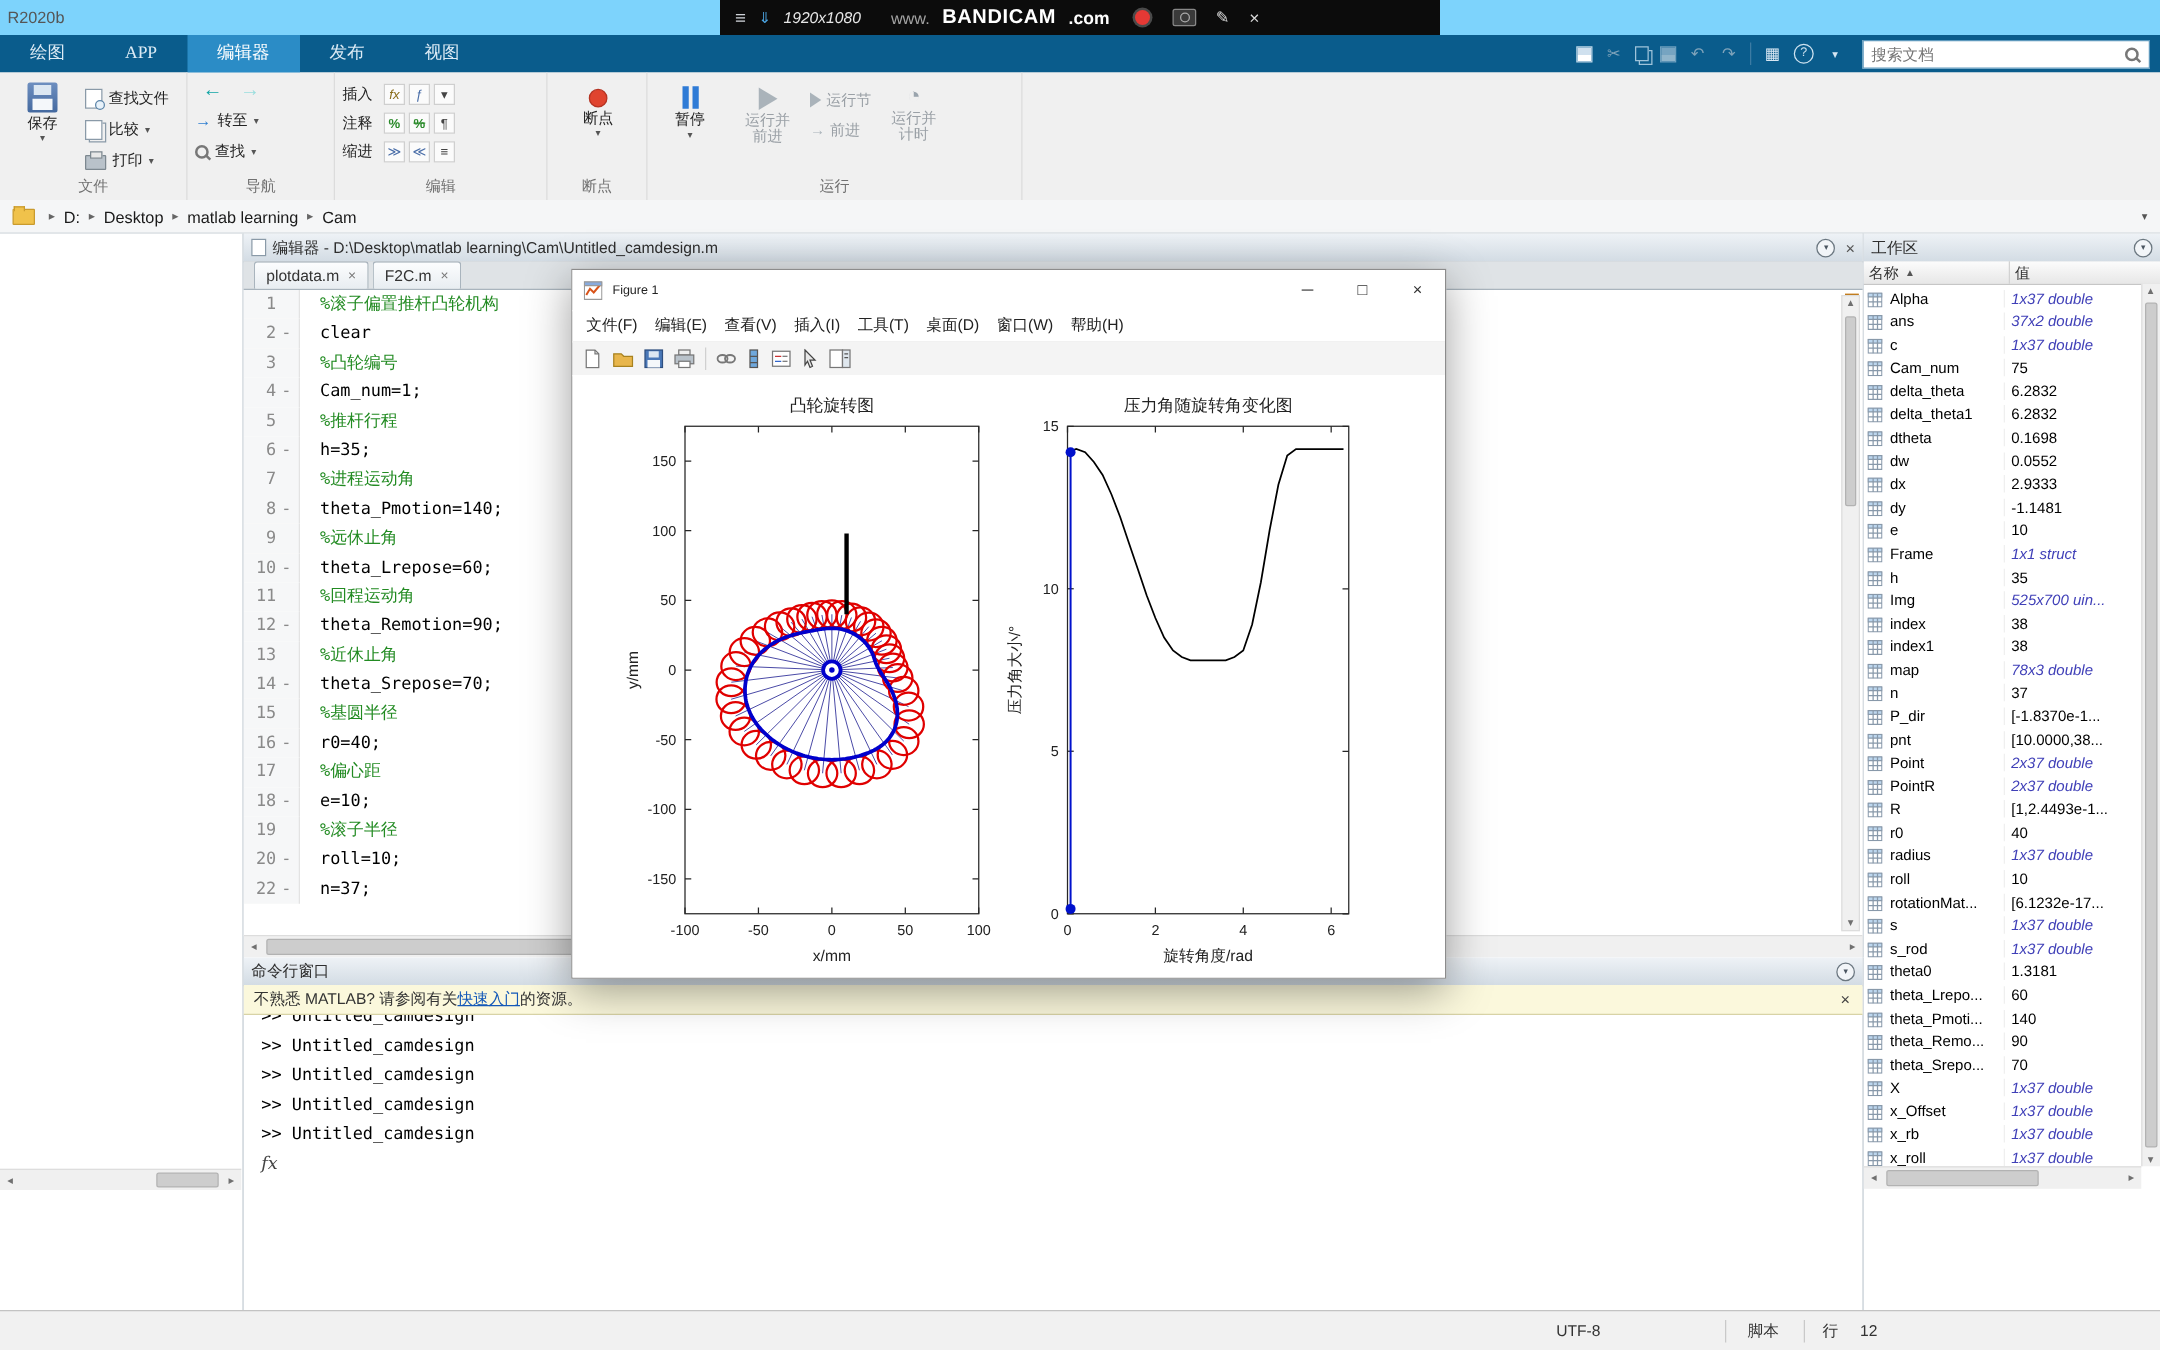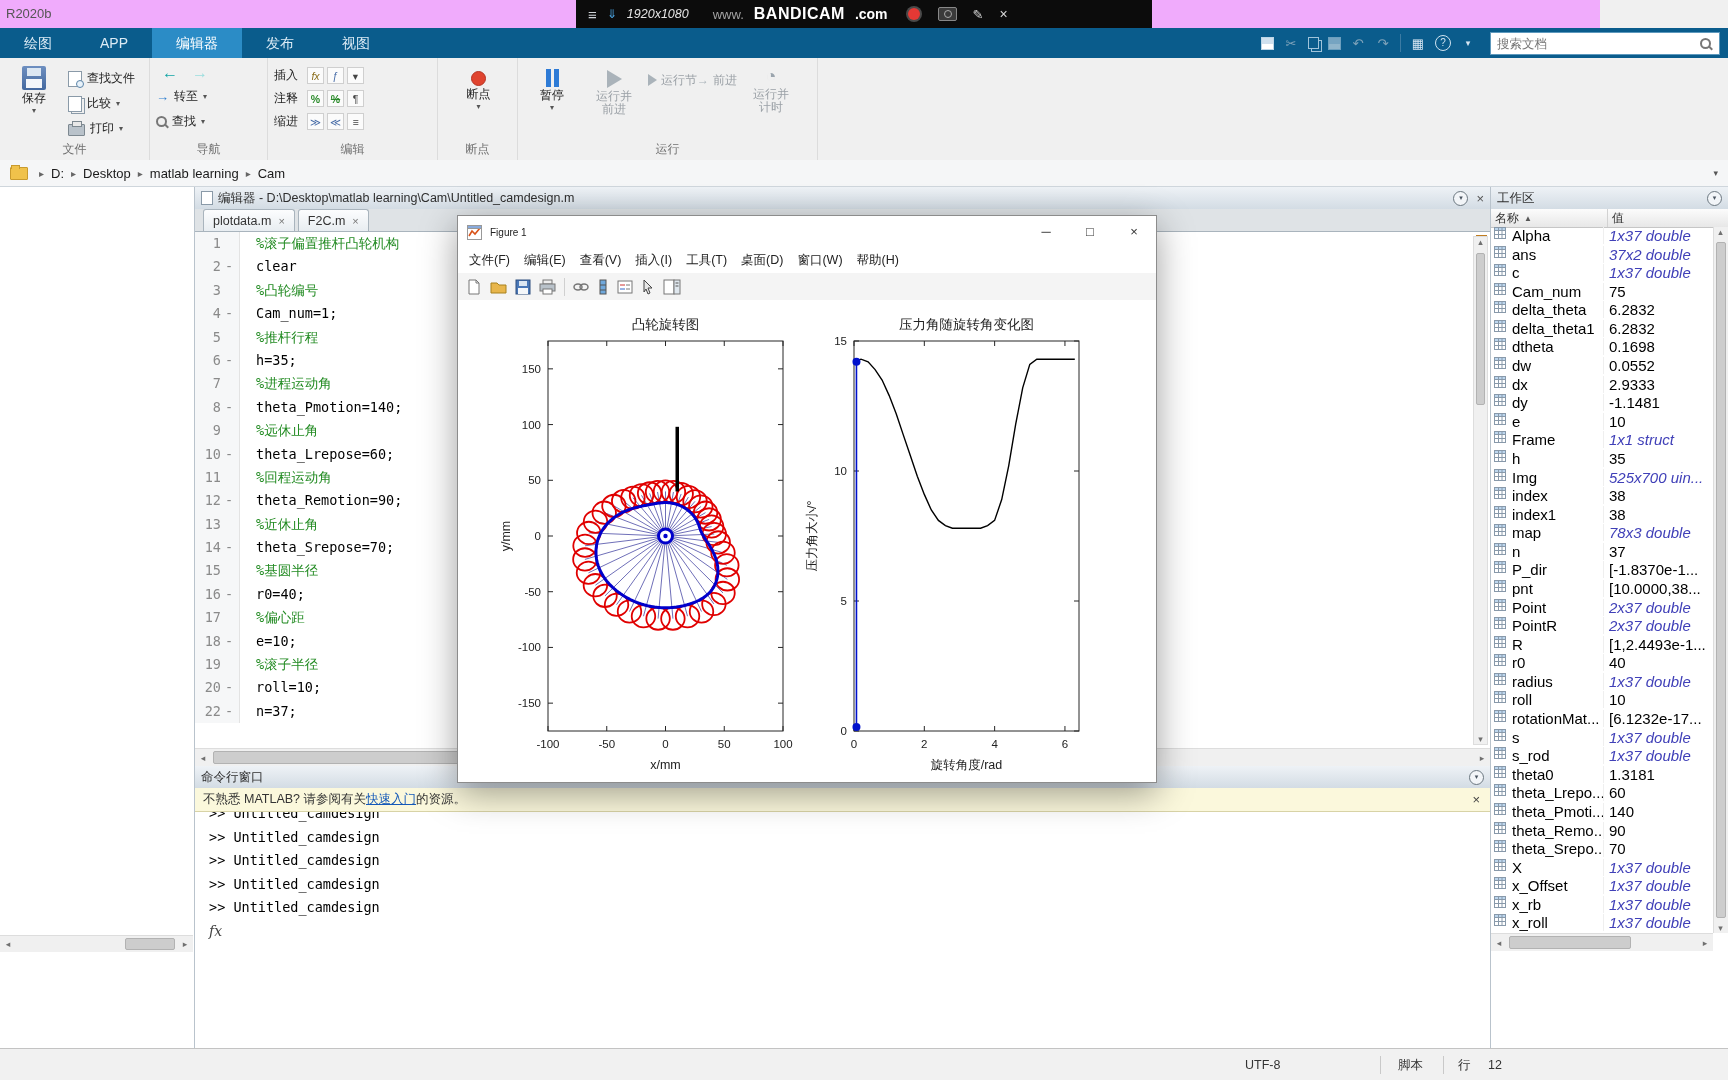--- a/index.html
+++ b/index.html
@@ -1,40 +1,40 @@
 <!DOCTYPE html>
 <html><head>
 <meta charset="utf-8">
 <style>
   html,body{margin:0;padding:0;background:#cfcfcf;}
   #app{position:relative;width:1728px;height:1080px;background:#f0f0f0;overflow:hidden;
        font-family:"Liberation Sans","DejaVu Sans",sans-serif;color:#222;}
 
   
-  #titlebar{position:absolute;left:0;top:0;width:1600px;height:28px;background:#f0abfc;border-bottom:3px solid #a16207;}
+  #titlebar{position:absolute;left:0;top:0;width:1728px;height:28px;background:#7dd3fc;border-bottom:3px solid #a16207;}
   #r2020b{position:absolute;left:6px;top:6px;font-size:13px;color:#555;}
 
   
   #bandicam{position:absolute;left:576px;top:0;width:576px;height:28px;background:#0c0c0c;z-index:90;
             display:flex;align-items:center;gap:10px;padding:0 12px;box-sizing:border-box;color:#ddd;}
   #bandicam .bnd-menu{font-size:15px;color:#cfd3d8;}
   #bandicam .bnd-pin{font-size:12px;color:#4aa3e0;}
   #bandicam .bnd-res{font-size:12.5px;color:#e6e6e6;font-style:italic;}
   #bandicam .bnd-www{font-size:13px;color:#a3a3a3;margin-left:14px;}
   #bandicam .bnd-logo{font-size:16px;font-weight:bold;color:#fff;letter-spacing:.5px;}
   #bandicam .bnd-tld{font-size:14px;font-weight:bold;color:#fff;}
   .bnd-rec{width:12px;height:12px;border-radius:50%;background:#e53935;box-shadow:0 0 0 2px #4a4a4a;margin-left:10px;}
   .bnd-cam{width:17px;height:12px;background:#3a3a3a;border:1px solid #888;border-radius:2px;position:relative;margin-left:8px;}
   .bnd-cam::after{content:"";position:absolute;left:5px;top:2px;width:6px;height:6px;border-radius:50%;border:1px solid #aaa;}
   #bandicam .bnd-pencil{font-size:13px;color:#d8d8d8;margin-left:6px;}
   #bandicam .bnd-close{font-size:14px;color:#d8d8d8;margin-left:6px;}
 
   
   #tabrow{position:absolute;left:0;top:28px;width:1728px;height:30px;background:#0a5c8c;}
-  #ts-tabs{display:flex;height:36px;}
+  #ts-tabs{display:flex;height:36px;font-family:Liberation Serif, serif;}
   .ts-tab{padding:0 24px;line-height:30px;font-size:14px;color:#dcebf5;cursor:default;}
   .ts-tab.sel{background:#2b8cc6;color:#fff;}
   #qat{position:absolute;right:252px;top:0;height:30px;display:flex;align-items:center;gap:9px;}
   .qat-ic{font-size:13px;color:#d7e6f2;width:16px;text-align:center;}
   .qat-ic.dim{color:#7fa3ba;}
   .qat-sq{width:11px;height:11px;border:1px solid #bcd6e8;background:linear-gradient(180deg,#cfe0ee 55%,#fff 55%);}
   .qat-copy{width:9px;height:10px;border:1px solid #9fc3da;box-shadow:3px 3px 0 -1px #0a5c8c,3px 3px 0 0 #9fc3da;}
   .qat-sep{width:1px;height:18px;background:#3c7ba3;}
   .qat-help{width:14px;height:14px;border:1px solid #cfe3f0;border-radius:50%;font-size:10px;line-height:14px;text-align:center;color:#cfe3f0;}
   #searchbox{position:absolute;right:8px;top:4px;width:228px;height:21px;background:#fff;border:1px solid #5e99bd;display:flex;align-items:center;}
@@ -132,21 +132,21 @@
   #cmd-lines .cmd-line:first-child{margin-top:-10px;}
   .fxp{font-family:"DejaVu Serif","Liberation Serif",serif;font-style:italic;font-size:14px;color:#444;}
 
   
   #wspanel{position:absolute;left:1491px;top:187px;width:237px;height:861px;background:#fff;box-sizing:border-box;}
   #ws-colh{position:absolute;left:0;top:22px;right:0;height:18px;background:linear-gradient(#fcfcfc,#e7e7e7);border-bottom:1px solid #c6c6c6;display:flex;font-size:12px;color:#333;}
   #ws-colh .c1{width:112px;border-right:1px solid #d2d2d2;padding-left:4px;display:flex;align-items:center;gap:5px;}
   #ws-colh .c2{flex:1;padding-left:4px;display:flex;align-items:center;}
   #ws-colh .sort{font-size:8px;color:#555;}
   #ws-rows{position:absolute;left:0;top:40px;width:222px;height:706px;overflow:hidden;}
-  .ws-row{display:flex;height:18.58px;align-items:flex-start;font-size:15px;}
+  .ws-row{display:flex;height:18.58px;align-items:flex-end;font-size:12px;}
   .ws-icon{width:18px;flex:none;padding-left:3px;display:flex;align-items:center;}
   .ws-name{width:91px;flex:none;white-space:nowrap;overflow:hidden;color:#000;}
   .ws-val{flex:1;white-space:nowrap;overflow:hidden;border-left:1px solid #efefef;padding-left:5px;color:#000;}
   .ws-val.em{font-style:italic;color:#4040b8;}
   #ws-vscroll{position:absolute;right:0;top:40px;width:15px;height:706px;background:#f0f0f0;border-left:1px solid #ddd;box-sizing:border-box;}
   #ws-vscroll .sb-arrow{position:absolute;left:0;width:13px;}
   #ws-hscroll{position:absolute;left:0;top:746px;width:222px;height:17px;background:#f0f0f0;border-top:1px solid #ddd;display:flex;align-items:center;}
 
   
   #statusbar{position:absolute;left:0;top:1048px;width:1728px;height:32px;background:#f1f1f1;border-top:1px solid #c3c3c3;padding-left:47px;}
@@ -297,21 +297,21 @@
           <span class="bigbtn-label">暂停</span>
           <span class="caret">▾</span>
         </div>
         <div class="bigbtn disabled">
           <span class="play-gray"></span>
           <span class="twoline">
             <span class="bigbtn-label">运行并</span>
             <span class="bigbtn-label">前进</span>
           </span>
         </div>
-        <div style="display:flex;justify-content:flex-start;padding-top:6px;">
+        <div style="display:flex;flex-direction:column;justify-content:flex-start;padding-top:6px;">
           <div class="runminibtn">
             <span class="play-sm"></span>
             <span>运行节</span>
           </div>
           <div class="runminibtn">
             <span style="color:#aab3ba;font-weight:bold;">→</span>
             <span>前进</span>
           </div>
         </div>
         <div class="bigbtn disabled">

